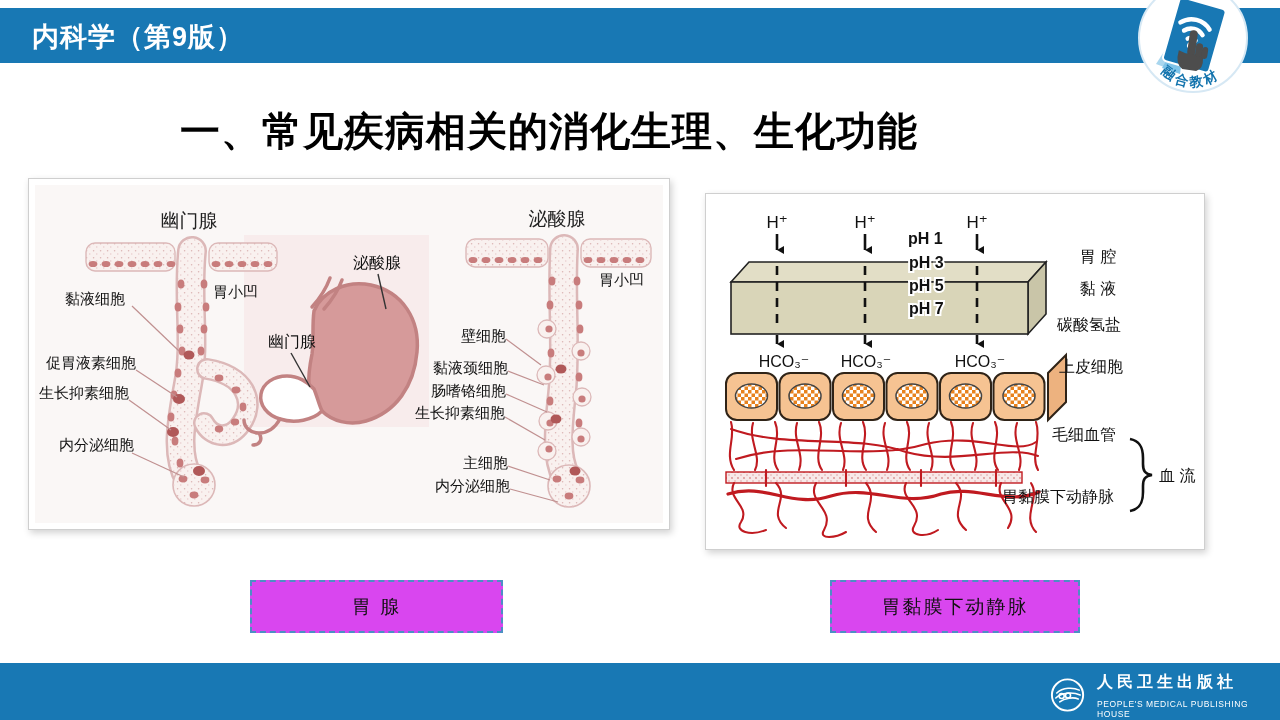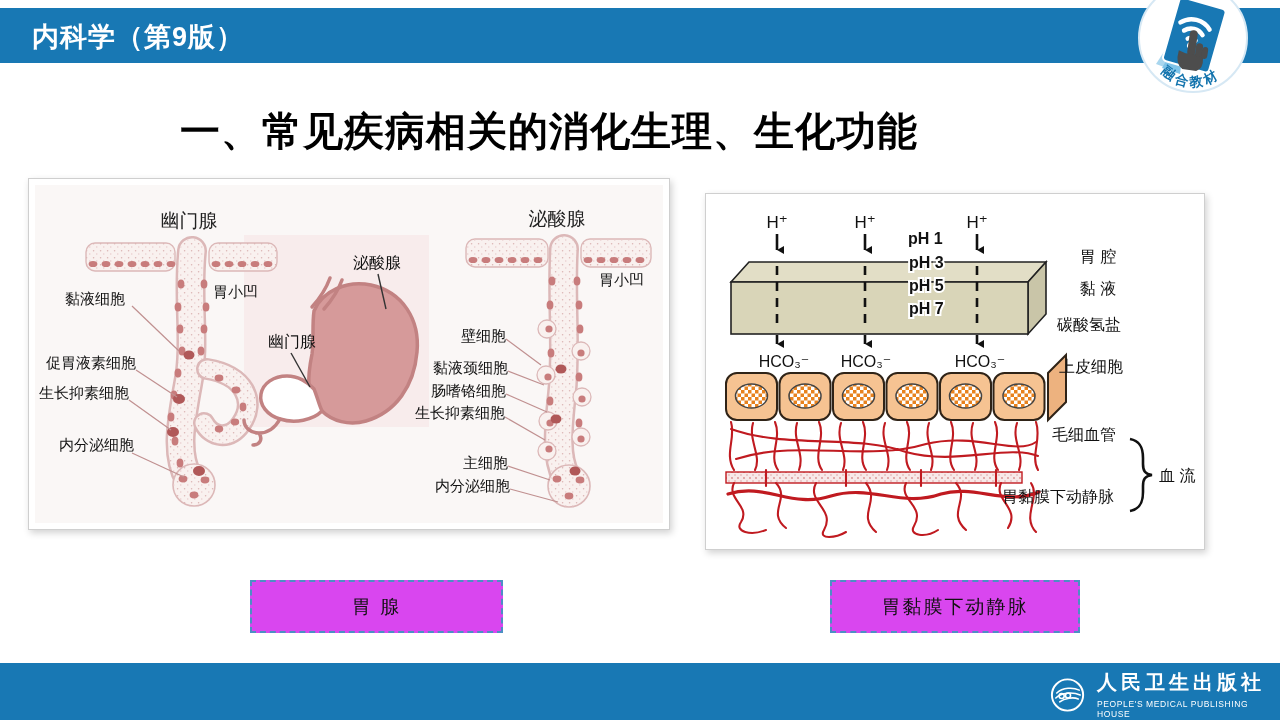--- a/index.html
+++ b/index.html
@@ -17,21 +17,21 @@
   .panel-right{left:705px;top:193px;width:498px;height:355px;}
   
   .cap{position:absolute;top:580px;height:53px;border:2px dashed #4d8fc4;box-sizing:border-box;
        display:flex;align-items:center;justify-content:center;font-size:19px;color:#111;letter-spacing:2px;background:#d946ef;text-align:right;}
   .cap-left{left:250px;width:253px;}
   .cap-right{left:830px;width:250px;}
   
   .ftr{position:absolute;left:0;top:663px;width:1280px;height:57px;background:#1878b4;}
   .ftr-logo{position:absolute;left:1048px;top:8px;display:flex;align-items:center;}
   .ftr-texts{margin-left:10px;color:#fff;}
-  .ftr-cn{font-family:"Liberation Serif","DejaVu Serif",serif;font-weight:700;font-size:20px;letter-spacing:4px;line-height:22px;}
+  .ftr-cn{font-family:"Liberation Serif","DejaVu Serif",serif;font-weight:700;font-size:16px;letter-spacing:4px;line-height:22px;}
   .ftr-en{font-size:8.5px;letter-spacing:.6px;margin-top:6px;}
   svg text{font-family:"Liberation Sans","DejaVu Sans",sans-serif;}
 </style>
 </head>
 <body>
 
 <div class="hdr">
   <div class="hdr-title">内科学（第9版）</div>
 </div>
 

